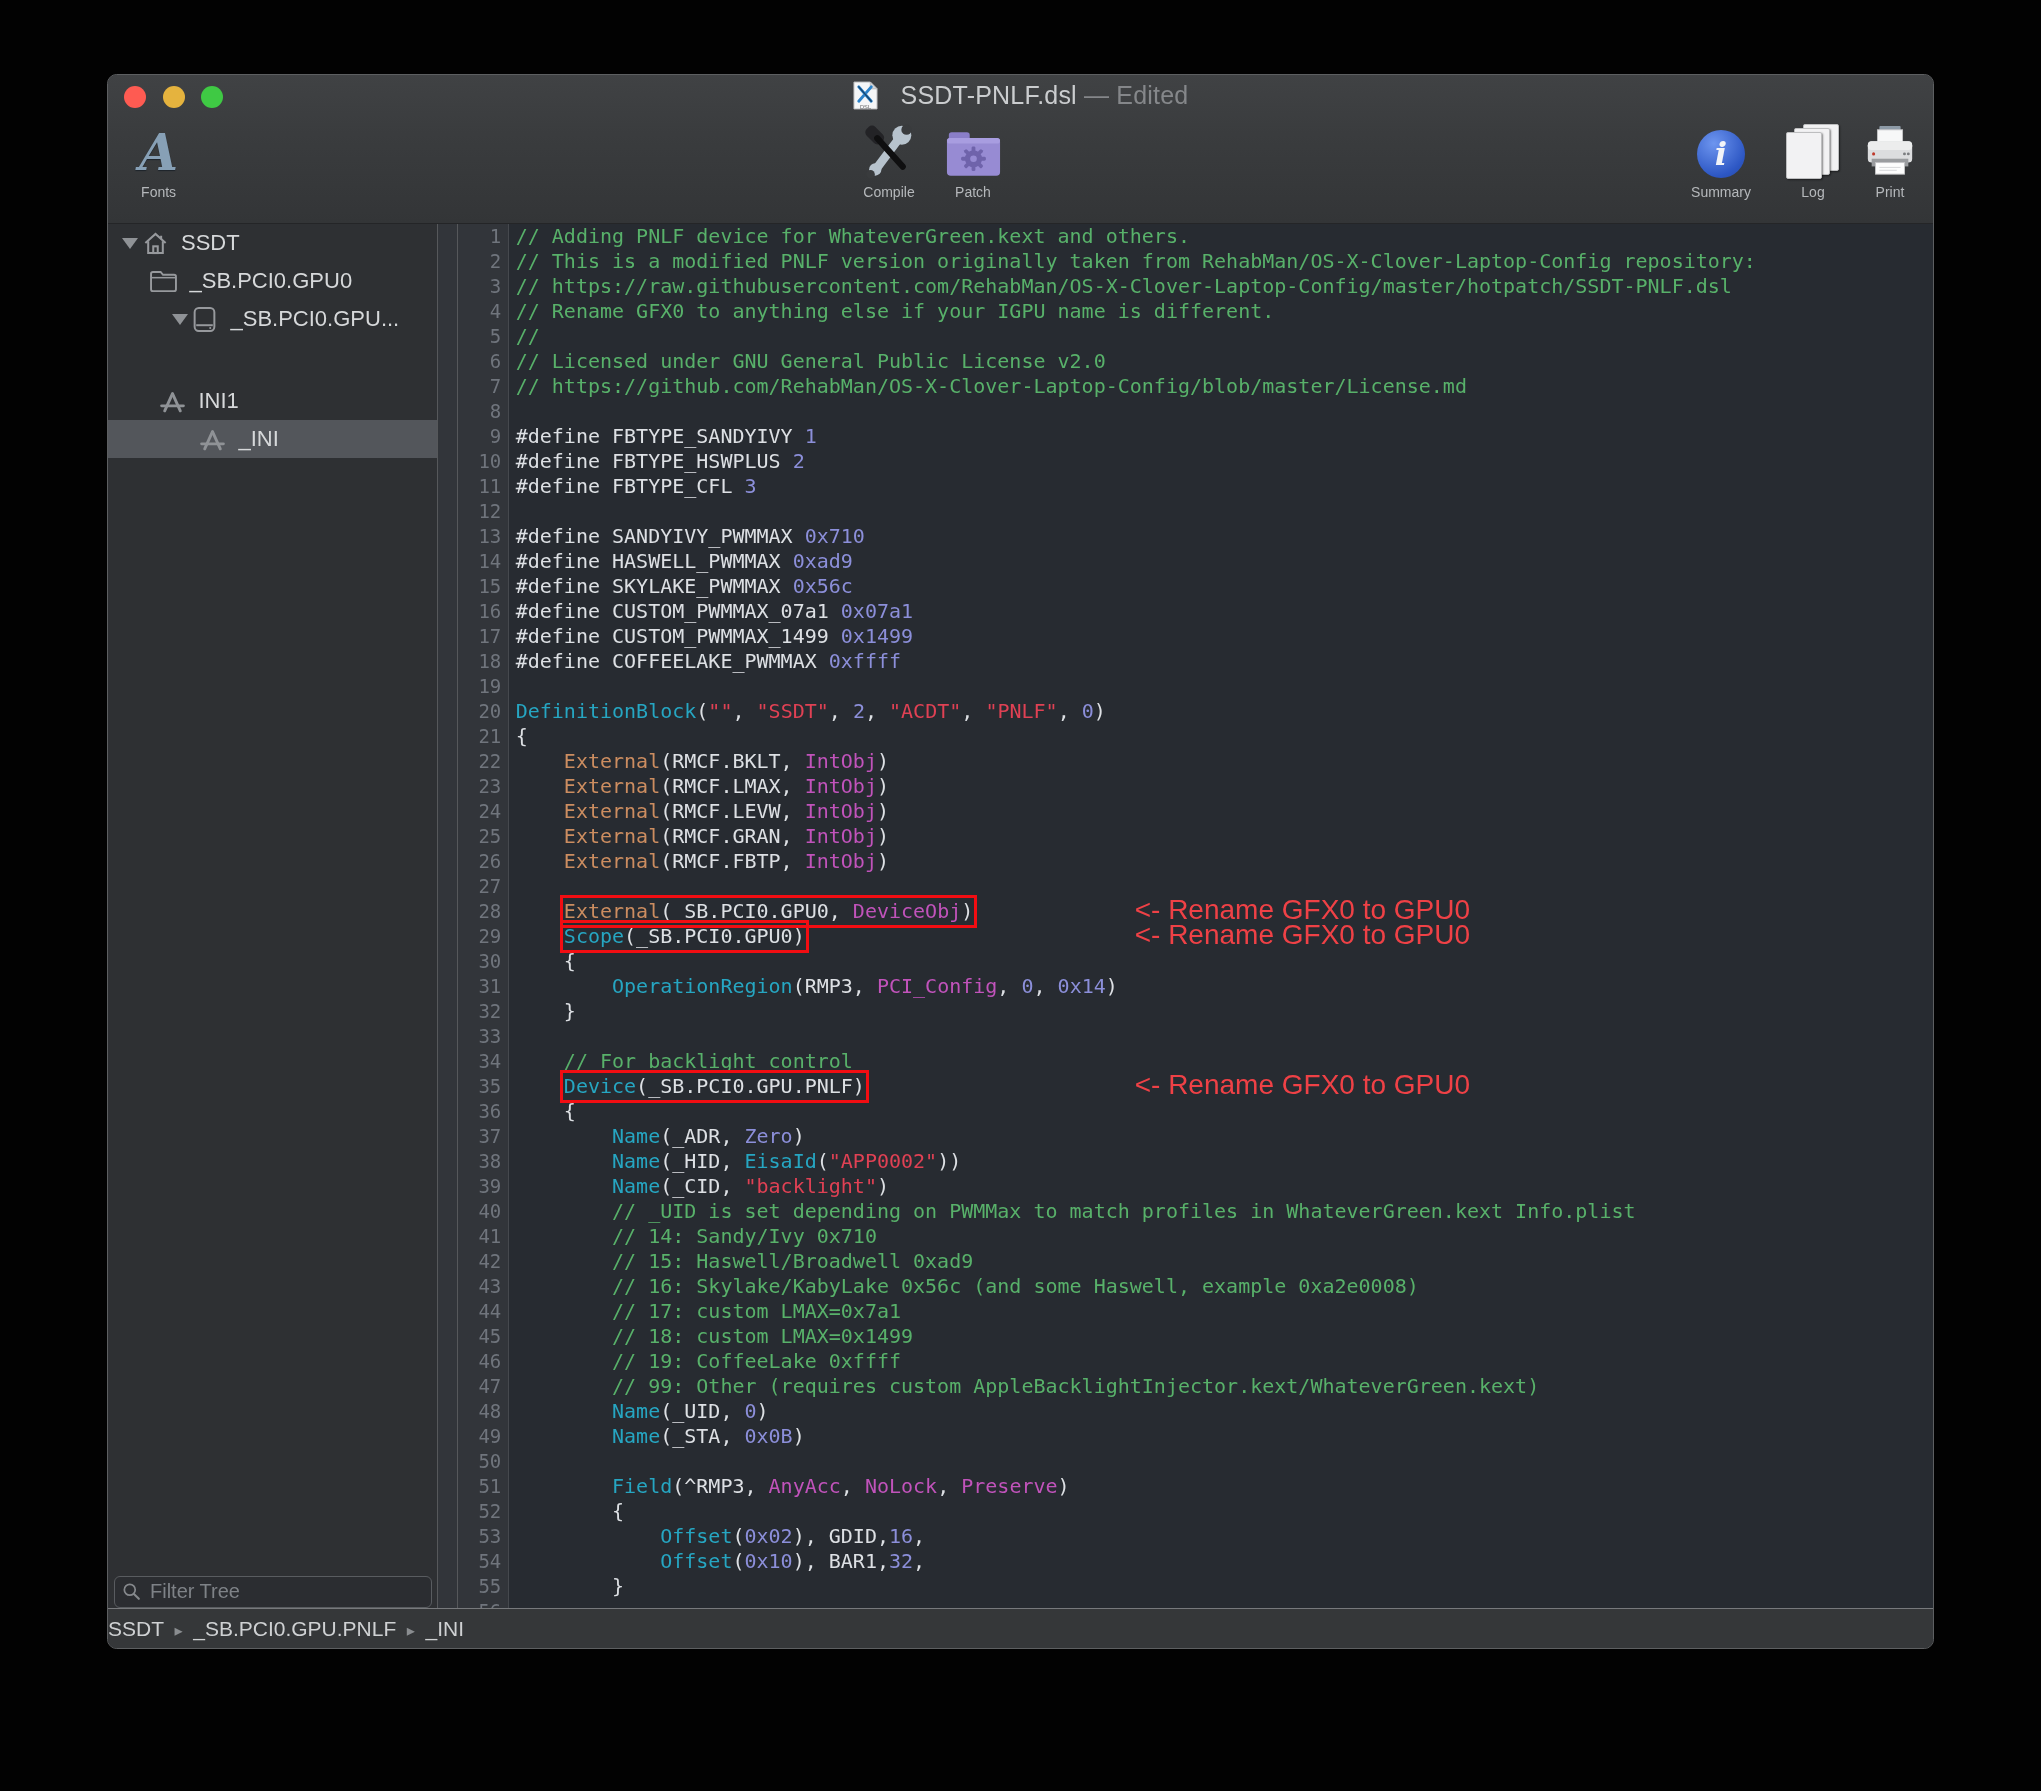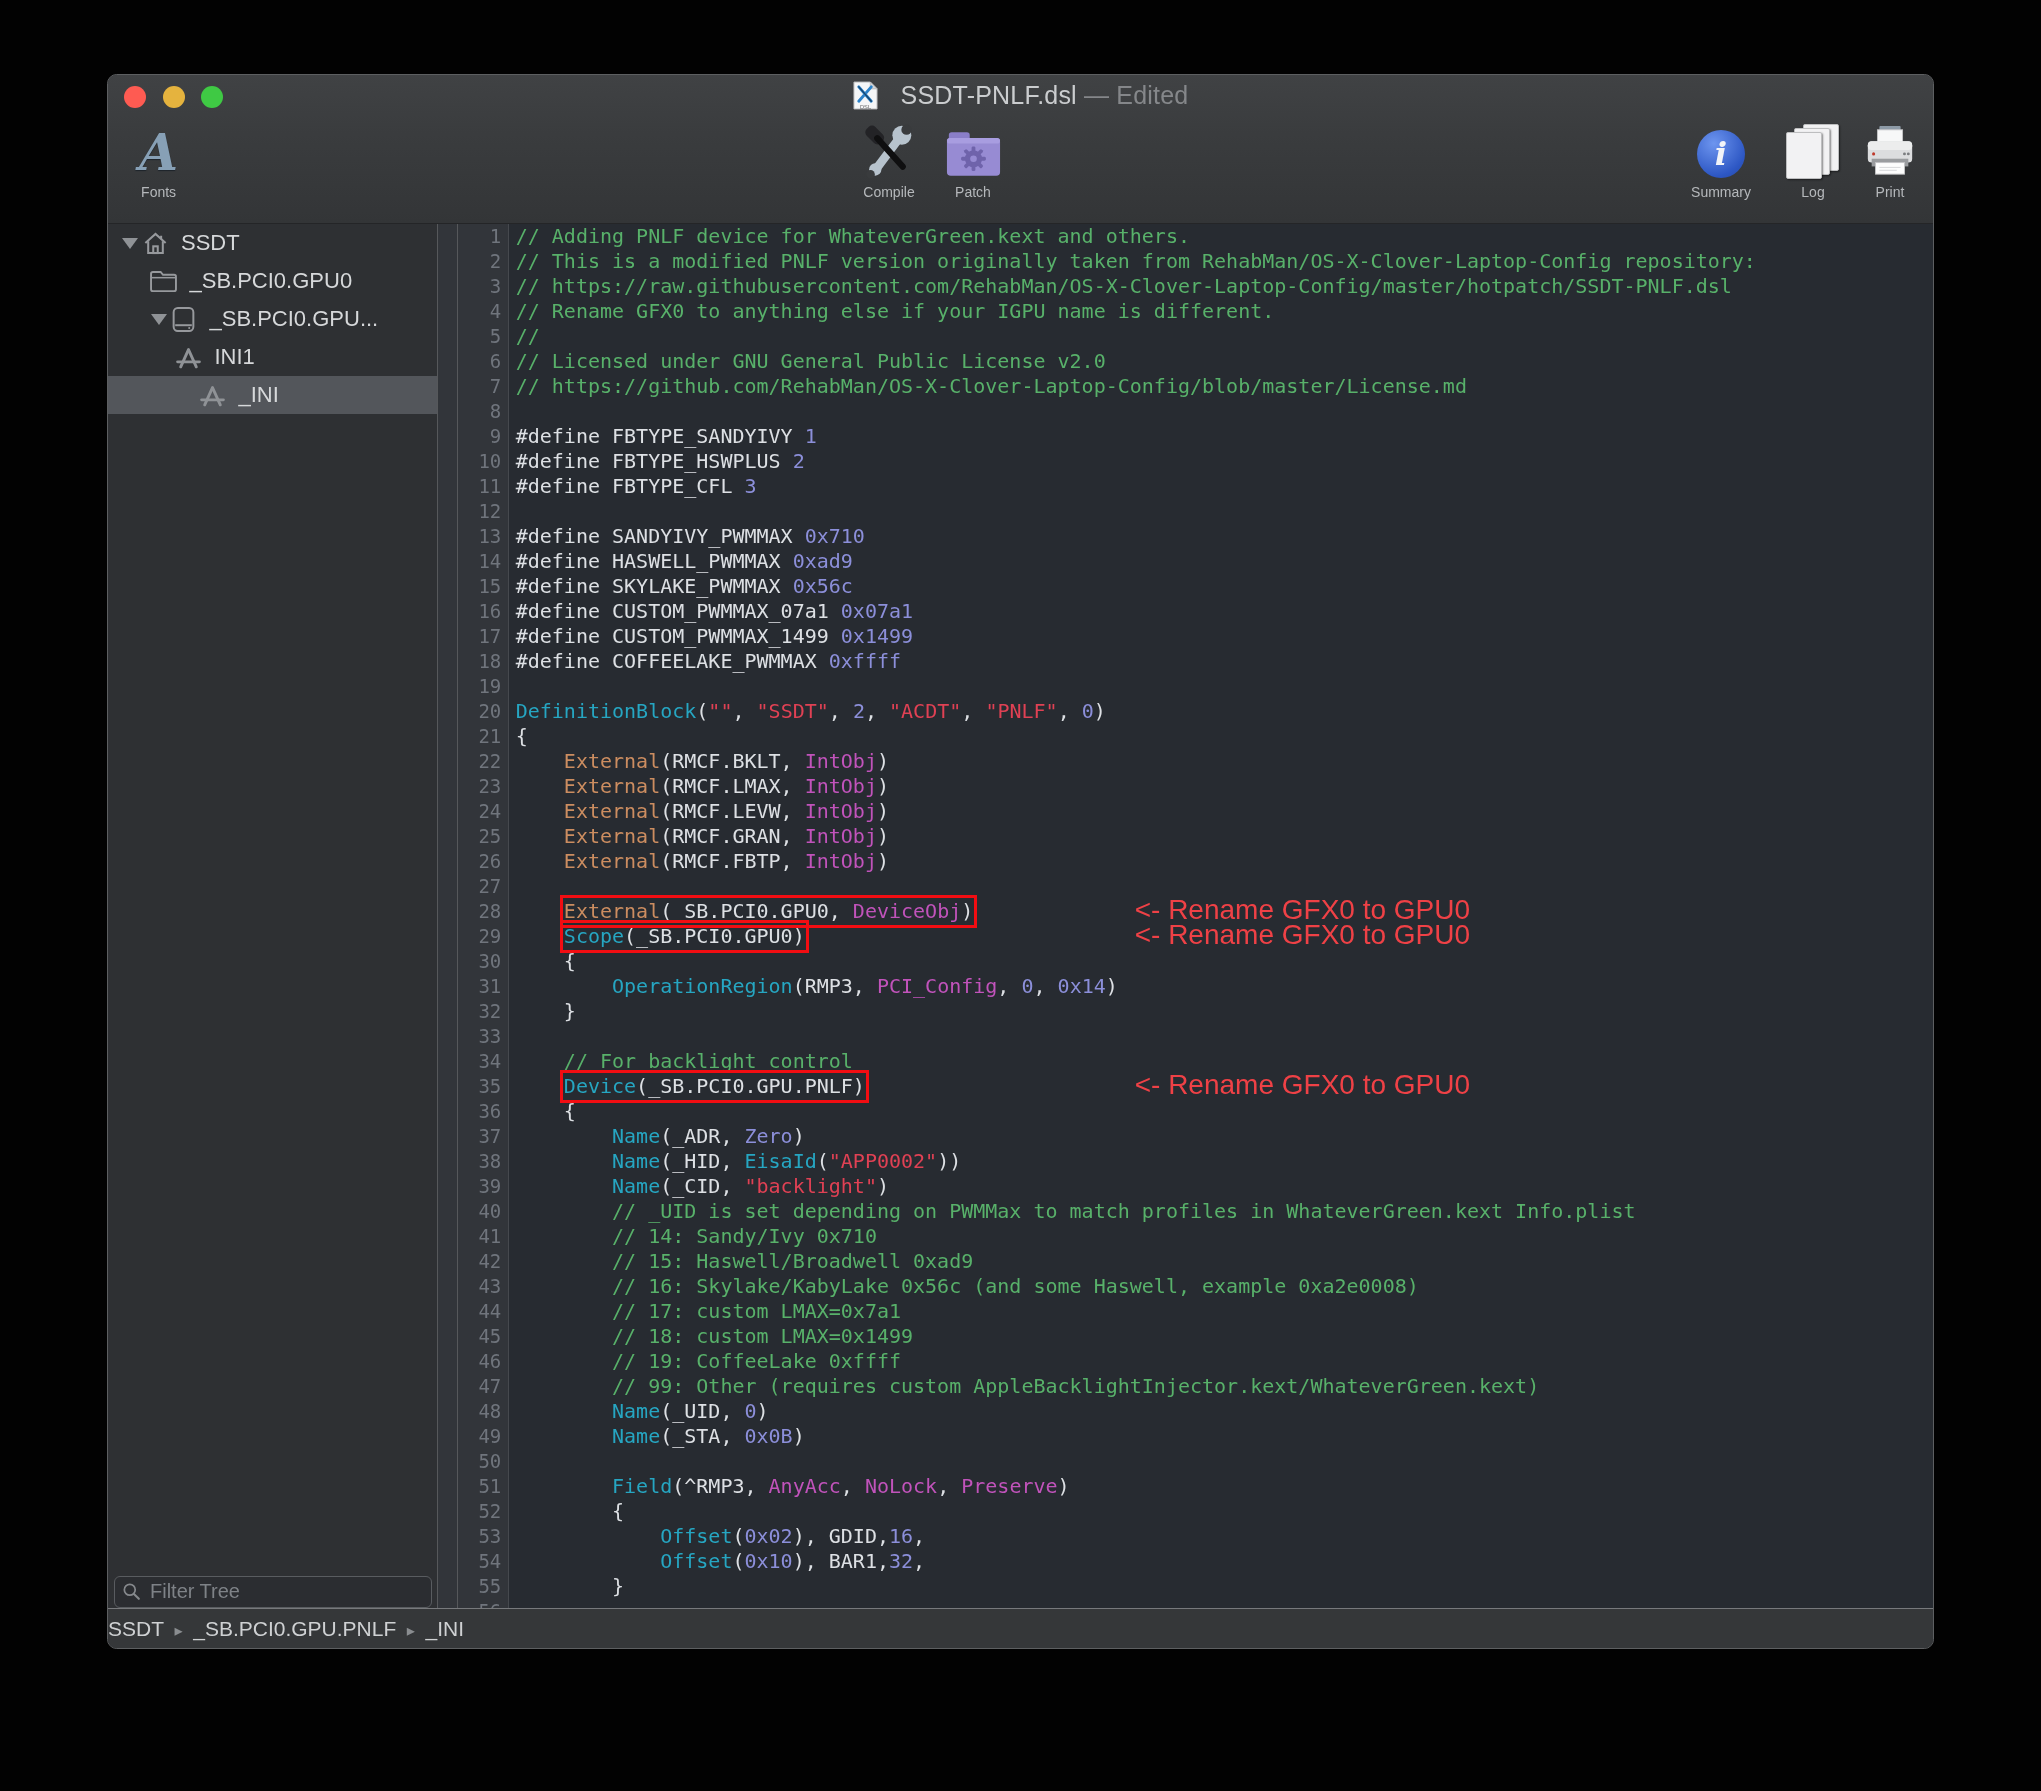--- a/index.html
+++ b/index.html
@@ -199,34 +199,34 @@
         <div class="treerow" style="padding-left: 20px;">
           <span class="tri"></span>
           <span class="ticon">
             <svg width="29" height="23" viewBox="0 0 30 24">
               <path d="M2 4 a2 2 0 0 1 2-2 h8 l2.5 3 H26 a2 2 0 0 1 2 2 v13 a2 2 0 0 1-2 2 H4 a2 2 0 0 1-2-2 z" fill="none" stroke="#97999d" stroke-width="2"></path>
               <path d="M2 8 h26" stroke="#97999d" stroke-width="1.6"></path>
             </svg>
           </span>
           <span>_SB.PCI0.GPU0</span>
         </div>
-        <div class="treerow" style="padding-left: 40px;">
+        <div class="treerow" style="padding-left: 61px;">
           <span class="tri">
             <span class="t"></span>
           </span>
           <span class="ticon">
             <svg width="25" height="27" viewBox="0 0 24 26" fill="none" stroke="#97999d" stroke-width="1.9">
               <rect x="2.5" y="2" width="19" height="22" rx="4"></rect>
               <path d="M4 18.5 H20"></path>
               <circle cx="17.5" cy="21.2" r="1" fill="#97999d" stroke="none"></circle>
             </svg>
           </span>
           <span>_SB.PCI0.GPU...</span>
         </div>
-        <div class="treerow" style="padding-left: 45px;">
+        <div class="treerow" style="padding-left: 29px; margin-top: 44px;">
           <span class="tri"></span>
           <span class="ticon">
             <svg width="27" height="25" viewBox="0 0 26 24" fill="none" stroke="#8f9296" stroke-width="2.8" stroke-linecap="round">
               <path d="M5.5 21 L13 4.5"></path>
               <path d="M20.5 21 L13 4.5"></path>
               <path d="M2.5 16.2 L23.5 16.2"></path>
             </svg>
           </span>
           <span>INI1</span>
         </div>

